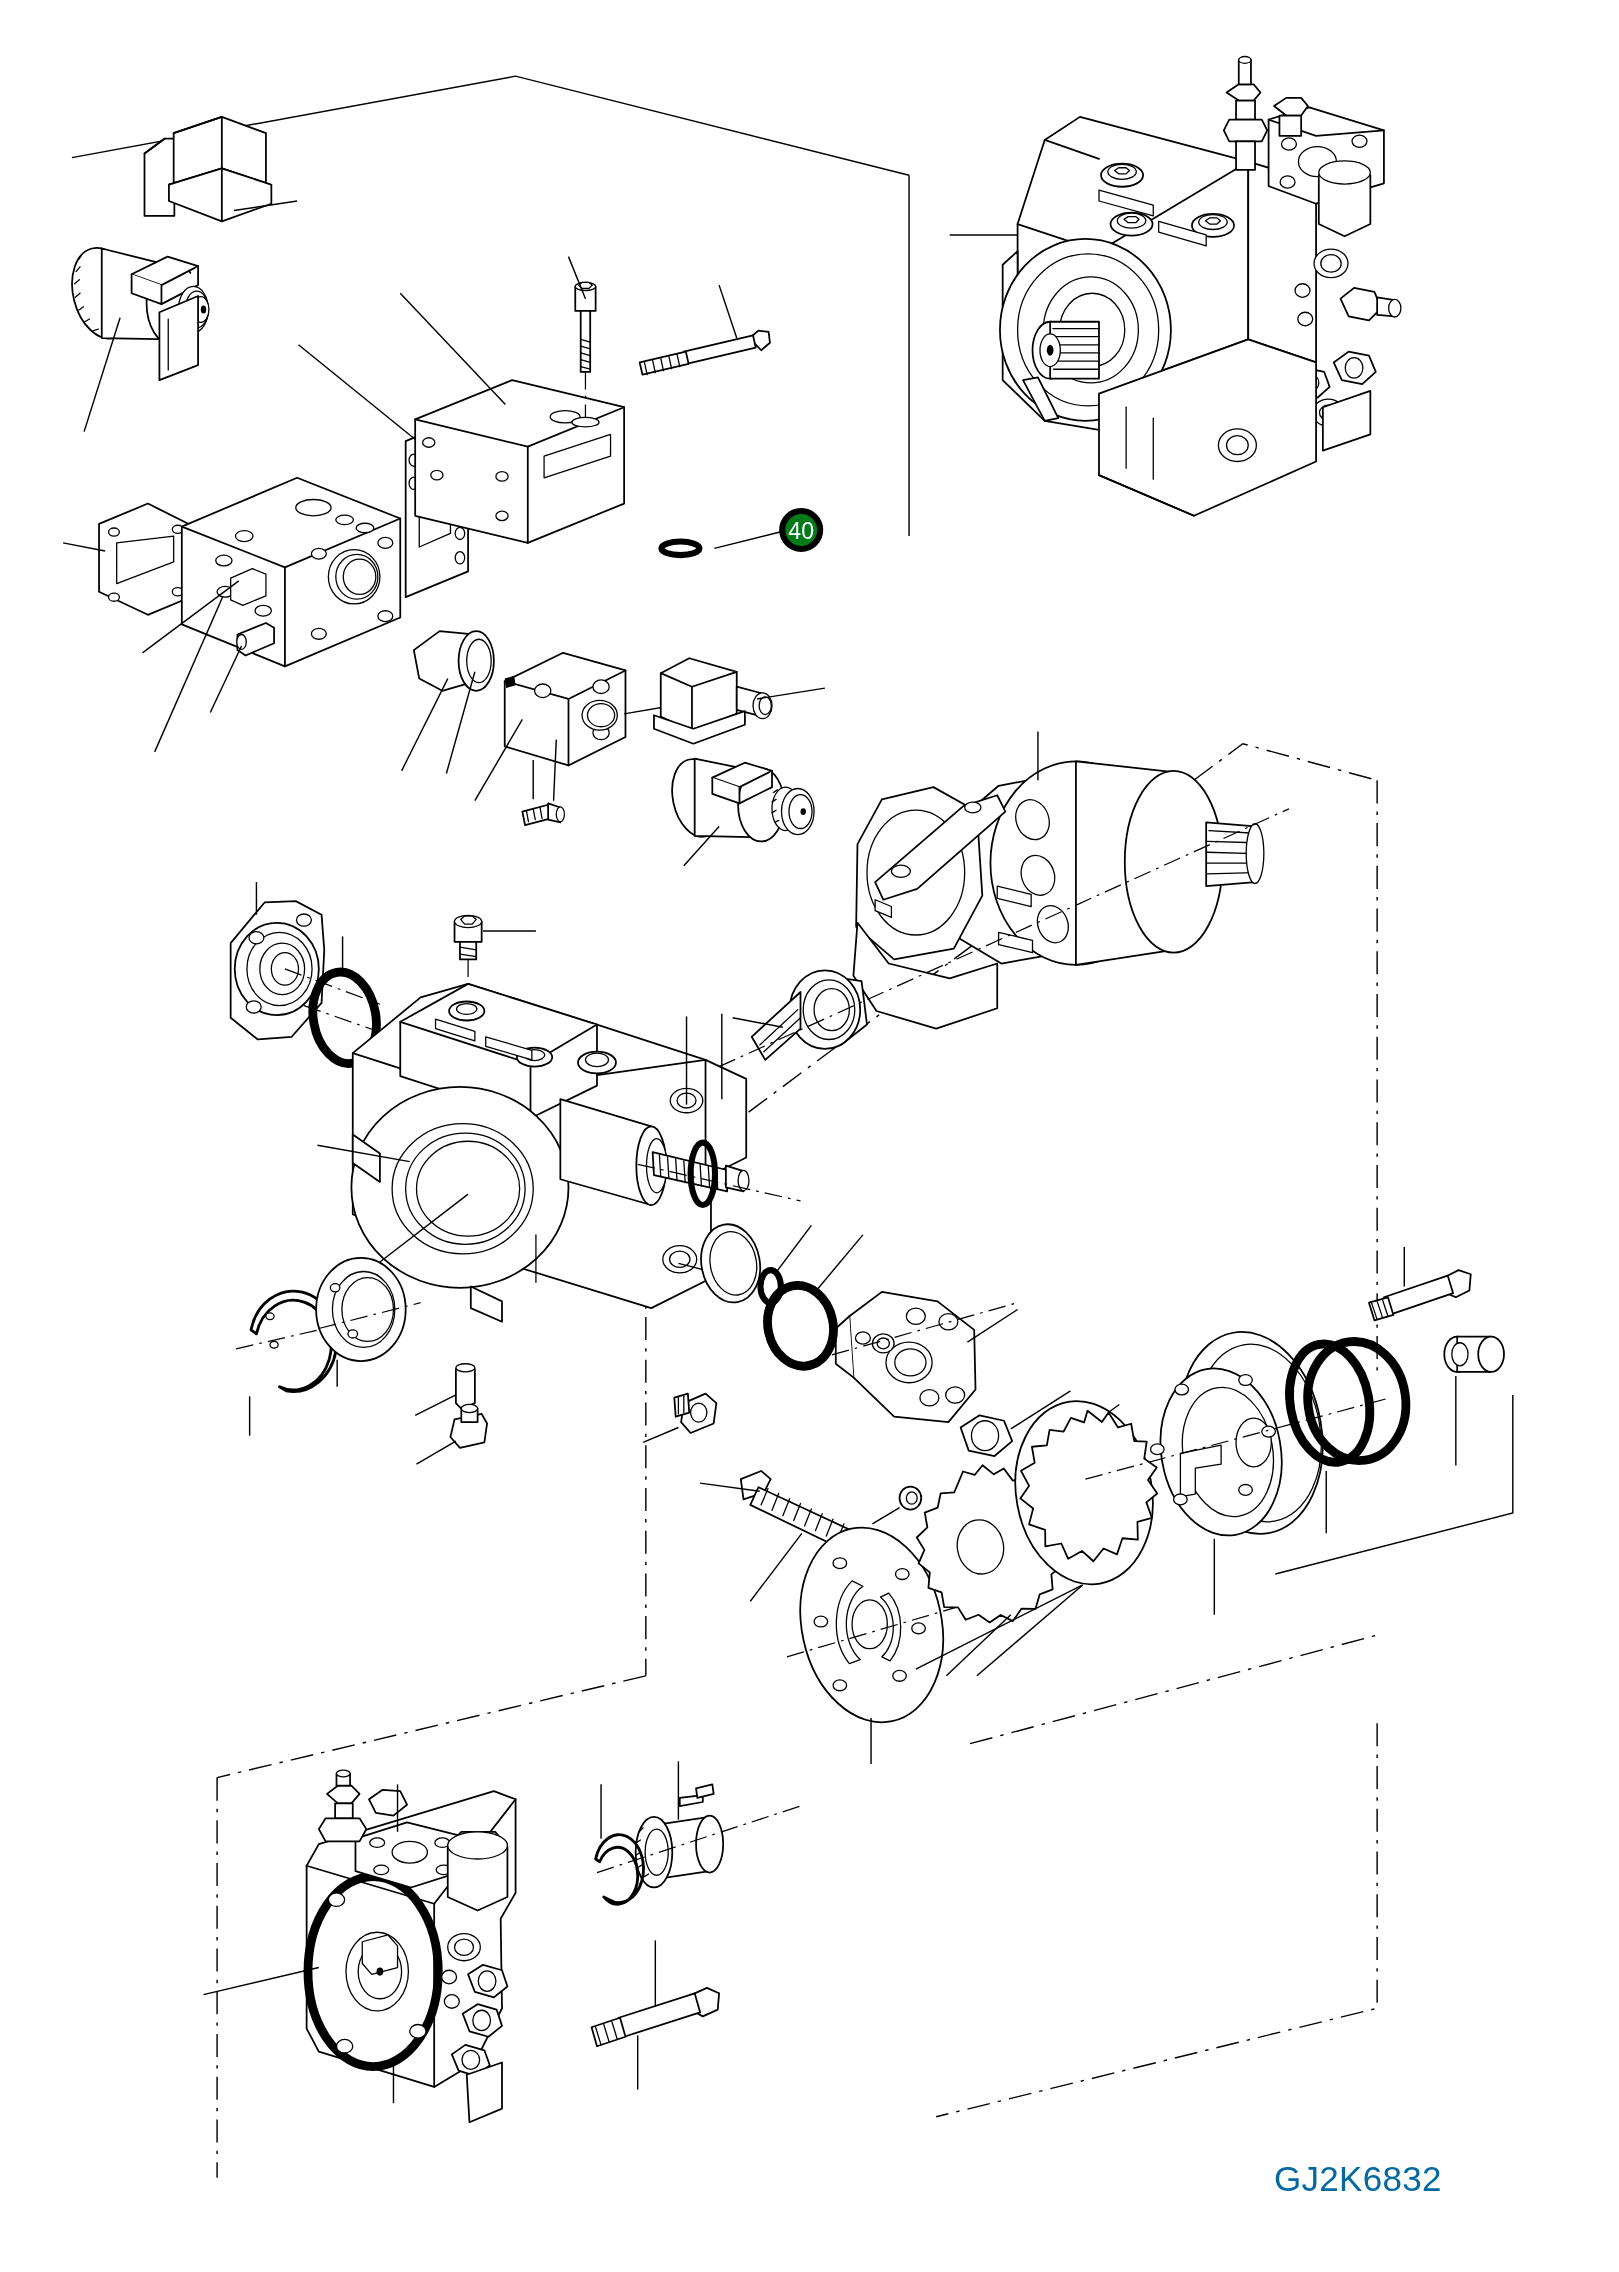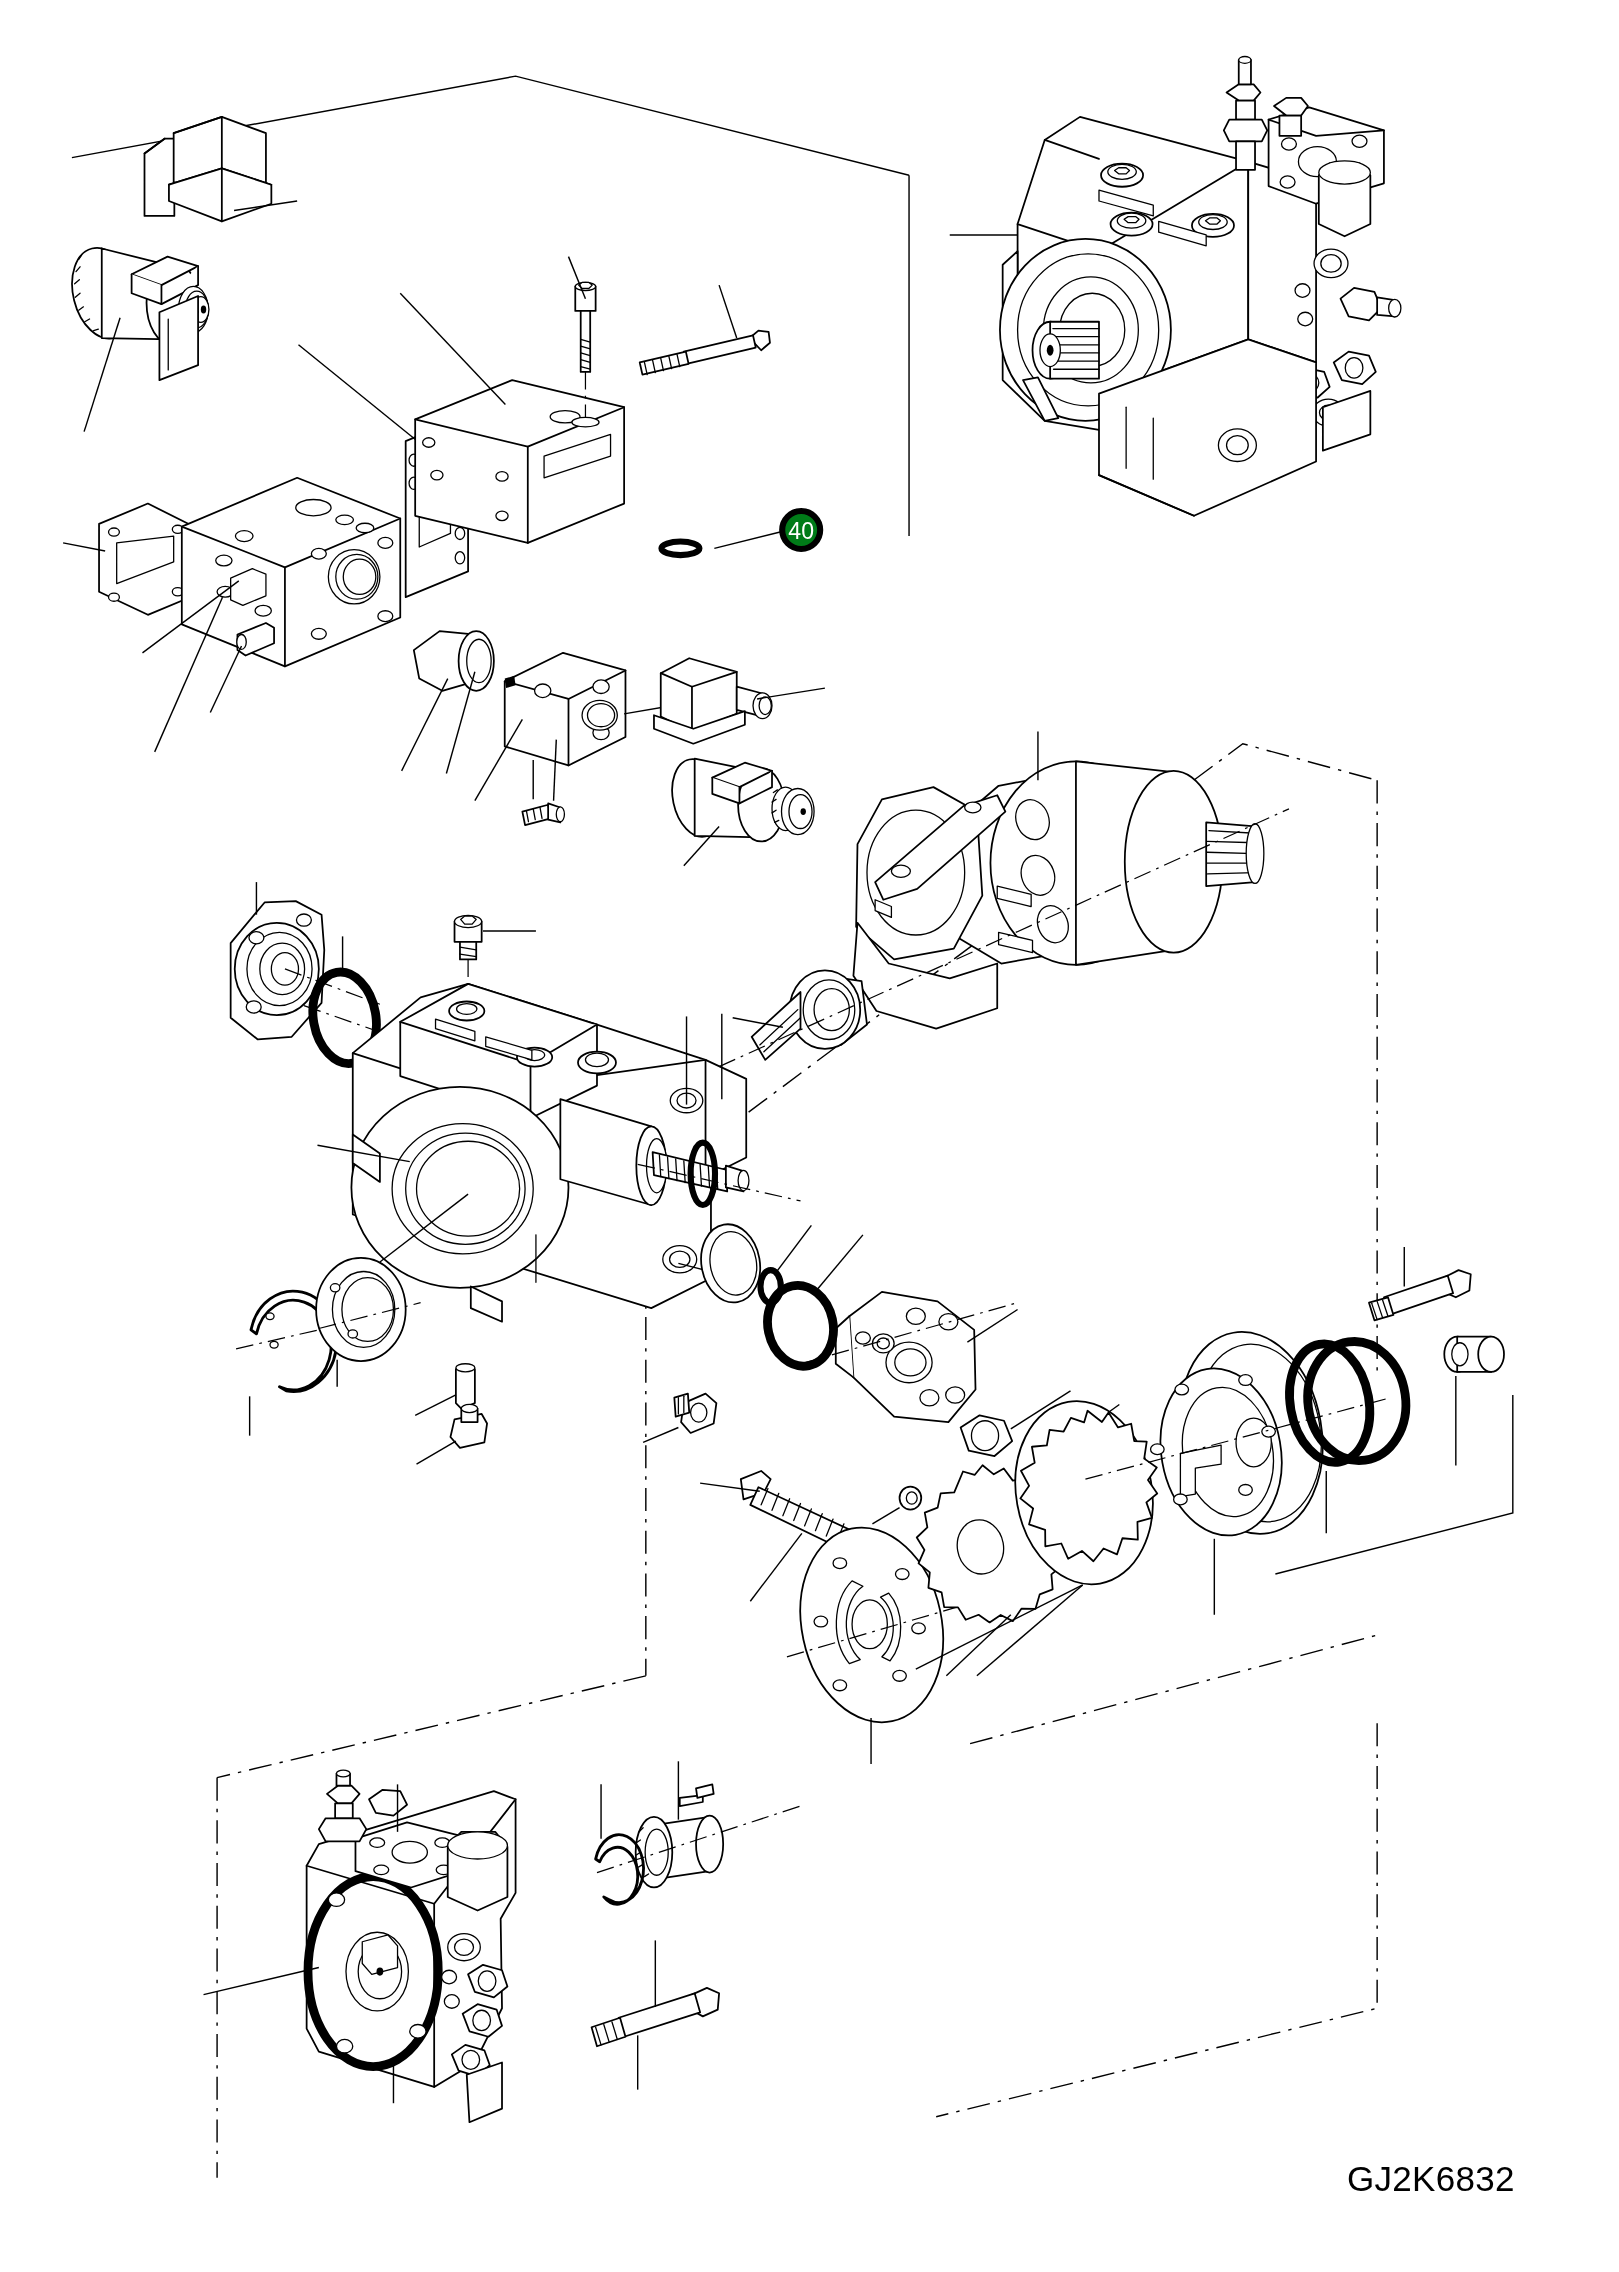--- a/index.html
+++ b/index.html
@@ -831,16 +831,16 @@
       </g>
     </g>
 
     <g>
       <circle id="callout-40-circle" class="callout-ring" cx="1181" cy="781" r="28" fill="#007b18" stroke="#000000"></circle>
       <text id="callout-40-label" class="callout-text" x="1181" y="783" fill="#ffffff">40</text>
     </g>
 
   </svg>
 
-  <div id="drawing-number" class="drawing-no" style="left: 1347px; top: 2159px; color: #000000; text-align: right;">GJ2K6832</div>
+  <div id="drawing-number" class="drawing-no" style="left: 1274px; top: 2159px; color: #0369a1; text-align: right;">GJ2K6832</div>
 
 </div>
 
 
 </body></html>

